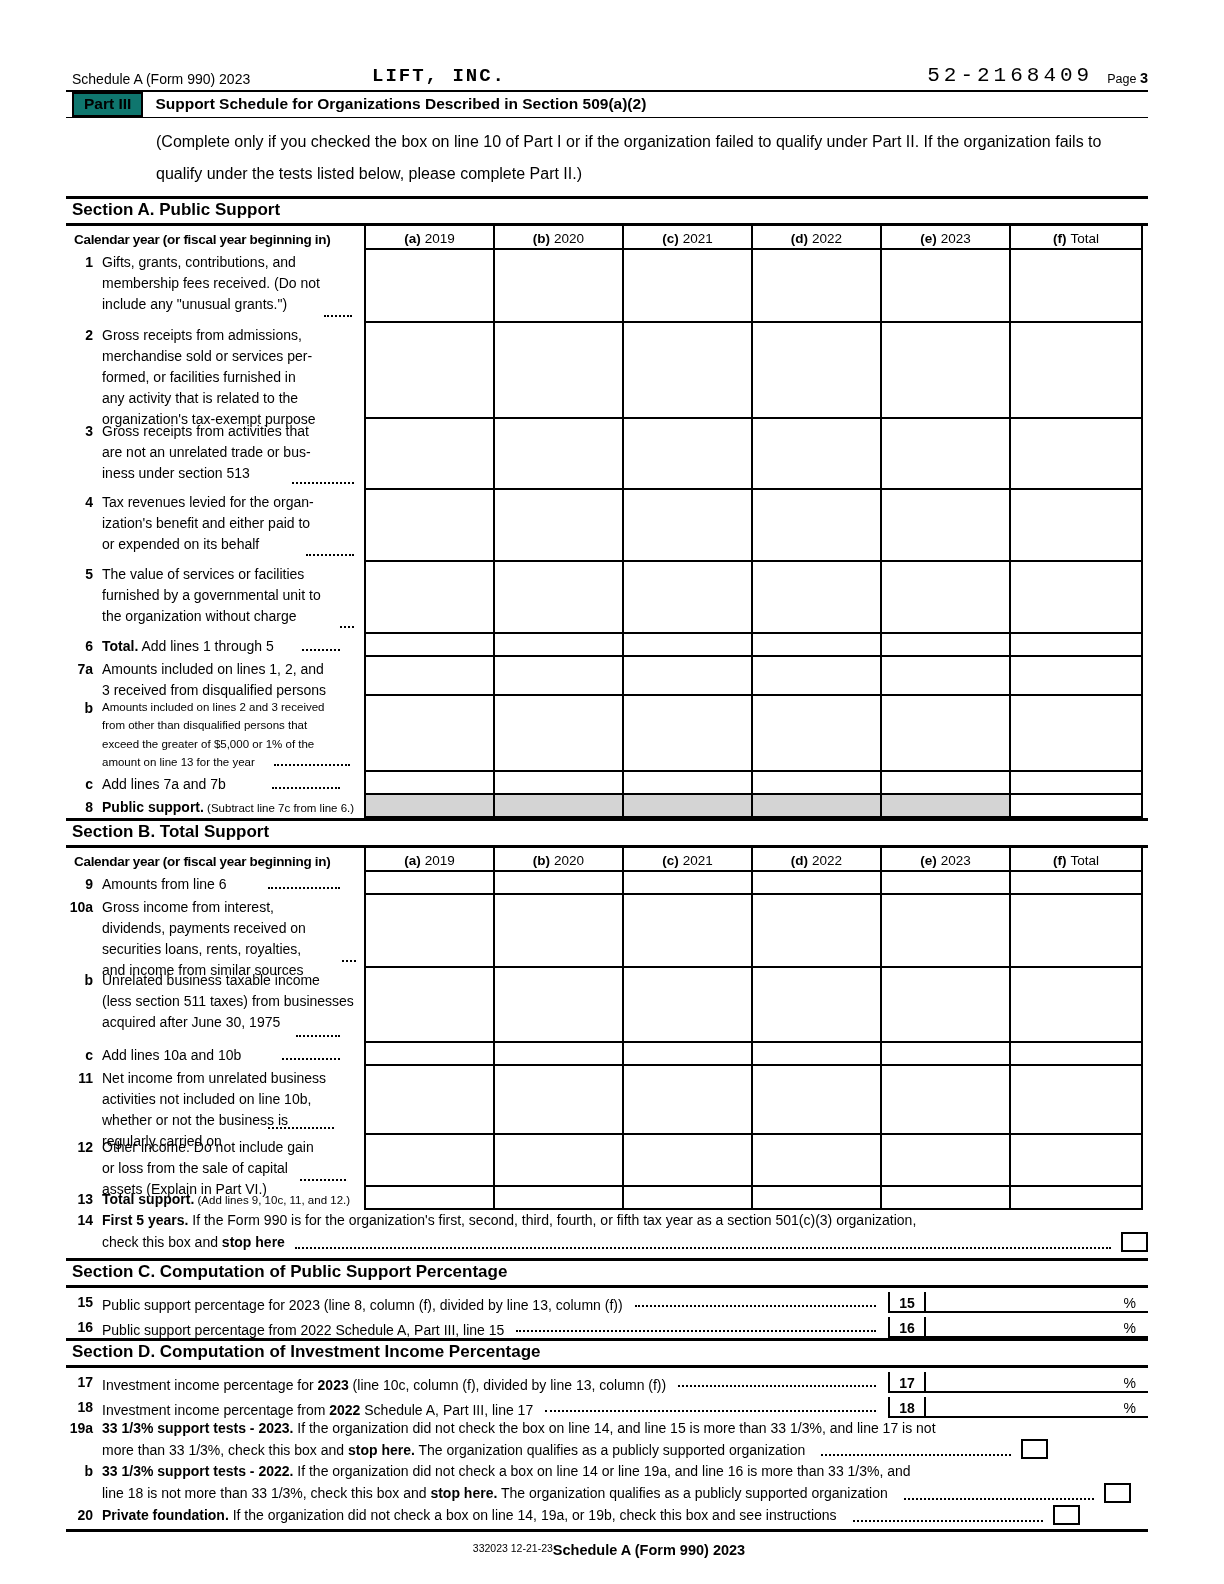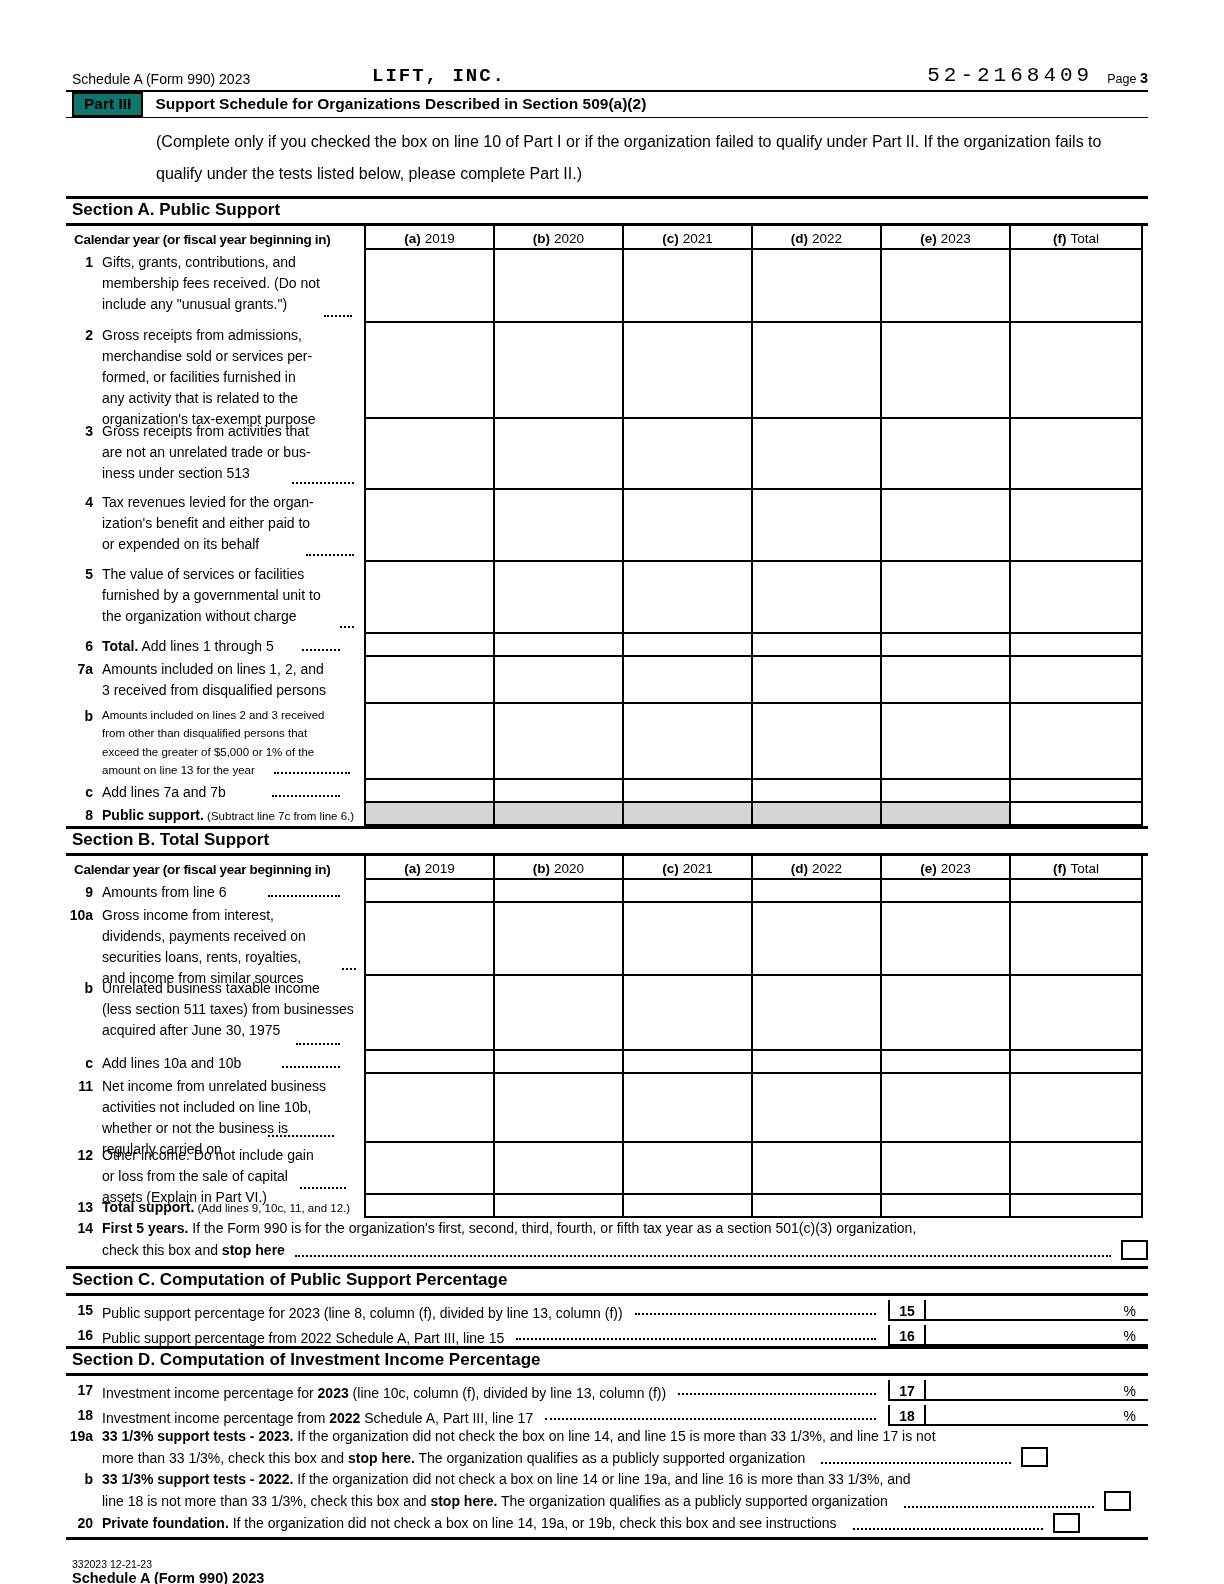--- a/index.html
+++ b/index.html
@@ -59,21 +59,21 @@
   
   .pctrow { display:flex; align-items:flex-end; height:25px; }
   .pctrow .rownum { padding-top:3px; }
   .pctrow .ptext { font-size:14px; padding-top:3px; white-space:nowrap; }
   .pctrow .ptext .b { font-weight:bold; }
   .pctrow .plead { flex:1; border-bottom:2.5px dotted #000; margin:0 12px 6px 12px; }
   .numbox { width:38px; flex-shrink:0; border-left:2px solid #000; border-right:2px solid #000; border-bottom:2px solid #000; font-weight:bold; font-size:14px; text-align:center; padding-top:3px; }
   .pctfield { width:222px; flex-shrink:0; border-bottom:2px solid #000; font-size:14px; text-align:right; padding:3px 12px 0 0; }
 
   .botline { border-bottom:3px solid #000; margin-top:2px; }
-  .formfooter { display:flex; justify-content:flex-start; padding:18px 2px 0 6px;flex-direction:column; }
+  .formfooter { display:flex; justify-content:center; padding:10px 2px 0 6px; }
   .foot-code { font-size:10.5px; }
   .foot-sched { font-size:14.5px; font-weight:bold; }
 </style>
 </head>
 <body>
 
 <div class="page">
 
   <div class="tophdr">
     <span class="sched-label">Schedule A (Form 990) 2023</span>
@@ -213,21 +213,21 @@
           <span class="dotlead" style="right:24px;width:38px"></span>
         </div>
       <div class="dc"></div>
         <div class="dc"></div>
         <div class="dc"></div>
         <div class="dc"></div>
         <div class="dc"></div>
         <div class="dc fcol"></div>
     </div>
 
-    <div class="trow" style="height:47px">
+    <div class="trow" style="height:39px">
       <div class="lc">
           <span class="rownum">7a</span>
           <span class="lbl">Amounts included on lines 1, 2, and
 3 received from disqualified persons</span>
         </div>
       <div class="dc"></div>
         <div class="dc"></div>
         <div class="dc"></div>
         <div class="dc"></div>
         <div class="dc"></div>

